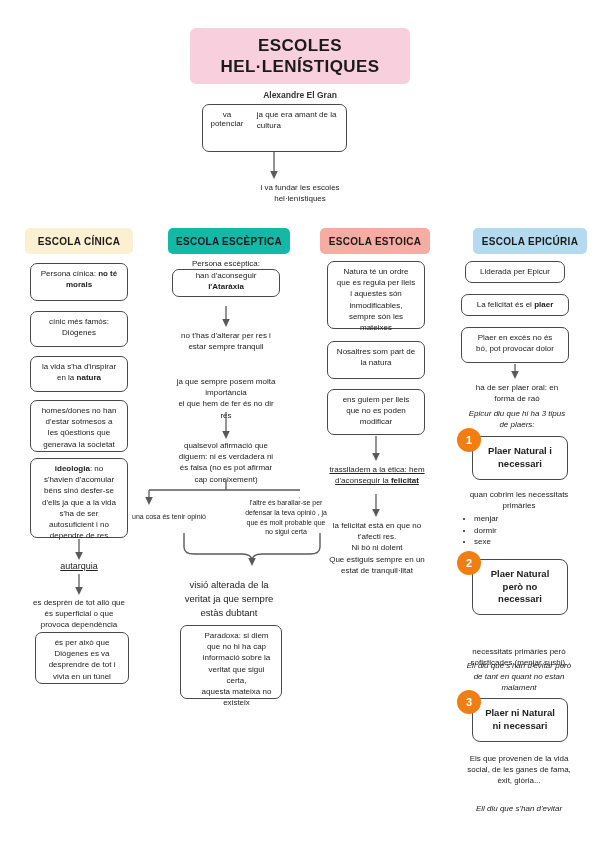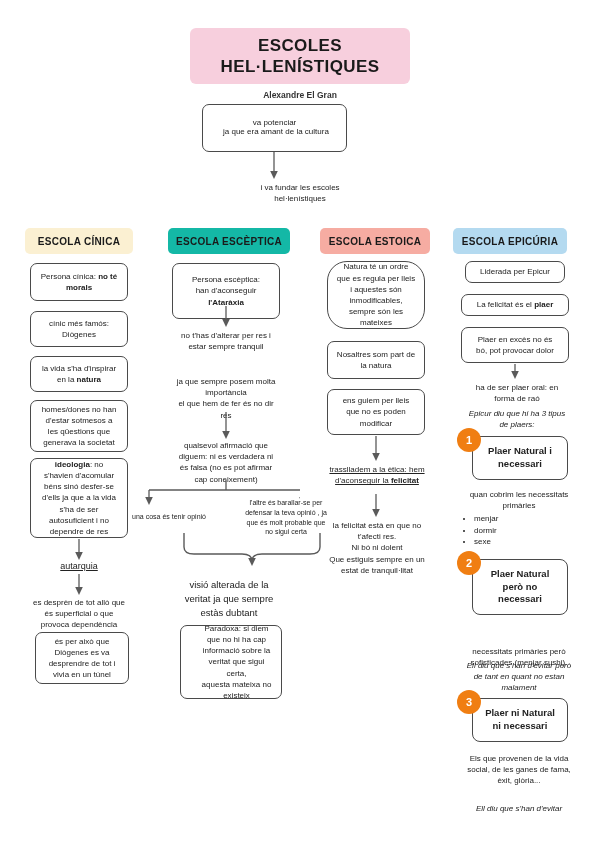--- a/index.html
+++ b/index.html
@@ -34,21 +34,21 @@
     left: 190px; top: 90px; width: 220px;
     text-align: center; font-size: 8.5px; font-weight: bold; color: #333;
   }
 
   
   .box {
     border: 1.3px solid #4a4a4a;
     border-radius: 7px;
     background: #fff;
     box-sizing: border-box;
-    display: flex; flex-direction: column; justify-content: center;
+    display: flex; flex-direction: row; justify-content: center;
     padding: 4px 6px;
   }
 
   #potenciar-box {
     left: 202px; top: 104px; width: 145px; height: 48px;
     padding: 5px 7px;
   }
   #potenciar-box .hdr { font-size: 8px; text-align: center; }
   #potenciar-box ul {
     margin: 2px 0 0 0; padding-left: 13px; font-size: 8px;
@@ -64,21 +64,21 @@
   
   .col-header {
     height: 26px; border-radius: 5px;
     display: flex; align-items: center; justify-content: center;
     font-size: 10px; font-weight: bold; letter-spacing: .3px;
     color: #1a1a1a; text-align: center;
   }
   #hdr-cinica   { left: 25px;  top: 228px; width: 108px; background: #fbf0d2; }
   #hdr-sceptica { left: 160px; top: 228px; width: 122px; background: #c9e6ae; }
   #hdr-estoica  { left: 320px; top: 228px; width: 110px; background: #f6aca2; }
-  #hdr-epicuria { left: 453px; top: 228px; width: 114px; background: #b4daf0; }
+  #hdr-epicuria { left: 473px; top: 228px; width: 114px; background: #b4daf0; }
 
   
   .note {
     font-size: 8px; line-height: 1.4; text-align: center;
   }
   .note.italic { font-style: italic; }
   .boxtext { font-size: 8px; line-height: 1.4; text-align: center; }
   b { font-weight: bold; }
 
   
@@ -186,21 +186,21 @@
 és superficial o que
 provoca dependència</div>
 
 <div class="abs box" style="left:35px;top:632px;width:94px;height:52px;">
   <div class="boxtext" style="white-space:pre-line;">és per això que
 Diògenes es va
 desprendre de tot i
 vivia en un túnel</div>
 </div>
 
-<div class="abs box" style="left:172px;top:263px;width:108px;height:56px;">
+<div class="abs box" style="left:172px;top:269px;width:108px;height:28px;align-items:flex-end;">
   <div class="boxtext">
     <span style="white-space:pre-line;">Persona escèptica:
 han d'aconseguir
 </span><b>l'Ataràxia</b>
   </div>
 </div>
 
 <svg class="abs" style="left:220px;top:306px;width:12px;height:22px;">
   <line x1="6" y1="0" x2="6" y2="14" stroke="#5a5a5a" stroke-width="1.3"></line>
   <polygon points="6,21 2.2,13 9.8,13" fill="#5a5a5a"></polygon>
@@ -251,21 +251,21 @@
 
 <div class="abs box" style="left:180px;top:625px;width:102px;height:74px;padding-left:17px;">
   <div class="boxtext" style="white-space:pre-line;">Paradoxa: si diem
 que no hi ha cap
 informació sobre la
 veritat que sigui certa,
 aquesta mateixa no
 existeix</div>
 </div>
 
-<div class="abs box" style="left:327px;top:261px;width:98px;height:68px;border-radius:20px;">
+<div class="abs box" style="left:327px;top:261px;width:98px;height:68px;">
   <div class="boxtext" style="white-space:pre-line;">Natura té un ordre
 que es regula per lleis
 i aquestes són
 inmodificables,
 sempre són les
 mateixes</div>
 </div>
 
 <div class="abs box" style="left:327px;top:341px;width:98px;height:38px;">
   <div class="boxtext" style="white-space:pre-line;">Nosaltres som part de

